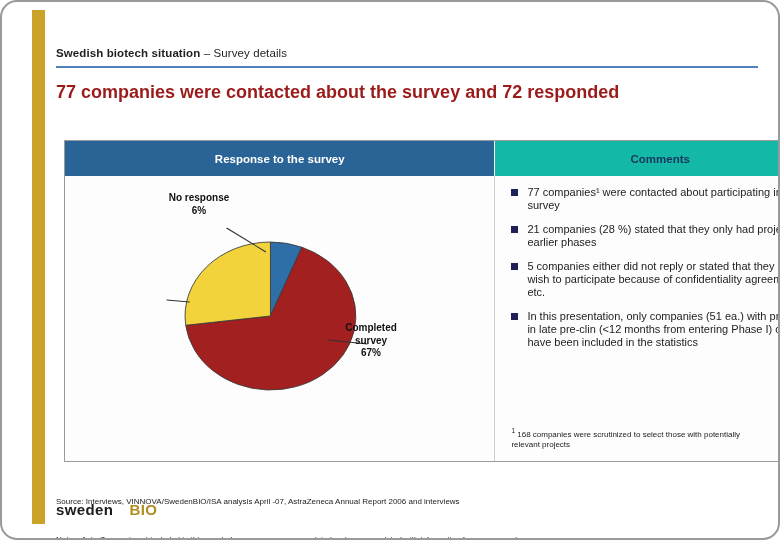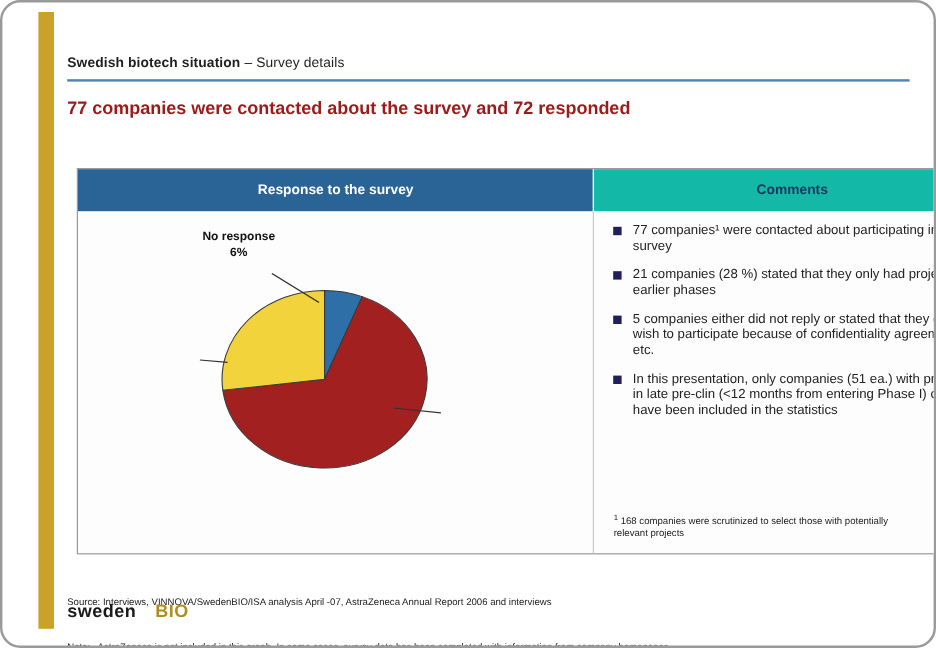--- a/index.html
+++ b/index.html
@@ -21,21 +21,21 @@
     position:absolute; left:54px; top:45px;
     font-size:11.5px; color:#1f1f1f; letter-spacing:0.1px;
   }
   .kicker-bold { font-weight:bold; }
   .rule {
     position:absolute; left:54px; top:64px; width:702px; height:2px;
     background:#4f81bd;
   }
   .title {
     position:absolute; left:54px; top:80px; margin:0;
-    font-size:15px; font-weight:bold; color:#9b1b1b;
+    font-size:18px; font-weight:bold; color:#9b1b1b;
   }
   .panel {
     position:absolute; left:62px; top:138px; width:762px; height:322px;
     box-sizing:border-box; border:1px solid #9a9a9a; background:#fdfdfd;
   }
   .panel-headers { display:flex; height:35px; }
   .ph-left {
     width:56.5%; background:#2a6496; color:#ffffff;
     font-weight:bold; font-size:11.5px;
     display:flex; align-items:center; justify-content:center;
@@ -109,20 +109,23 @@
               <path d="M 178 140 L 104.58 149.27 A 74 74 0 0 1 178.00 66.00 Z" fill="#f2d33c" stroke="#3a3a3a" stroke-width="0.8"></path>
             </g>
           <g stroke="#333333" stroke-width="1">
             <line x1="140" y1="52" x2="174" y2="76"></line>
             <line x1="88" y1="124" x2="108" y2="126"></line>
             <line x1="262" y1="168" x2="228" y2="164"></line>
           </g>
         </svg>
         <div class="pie-label lbl-no-response">No response
 6%</div>
+        <div class="pie-label lbl-completed">Completed
+survey
+67%</div>
       </div>
 
       <div class="comments-area">
         <div class="bullet-row">
           <span class="sq"></span>
           <span class="bullet-text">77 companies¹ were contacted about participating in the survey</span>
         </div>
         <div class="bullet-row">
           <span class="sq"></span>
           <span class="bullet-text">21 companies (28 %) stated that they only had projects in earlier phases</span>

